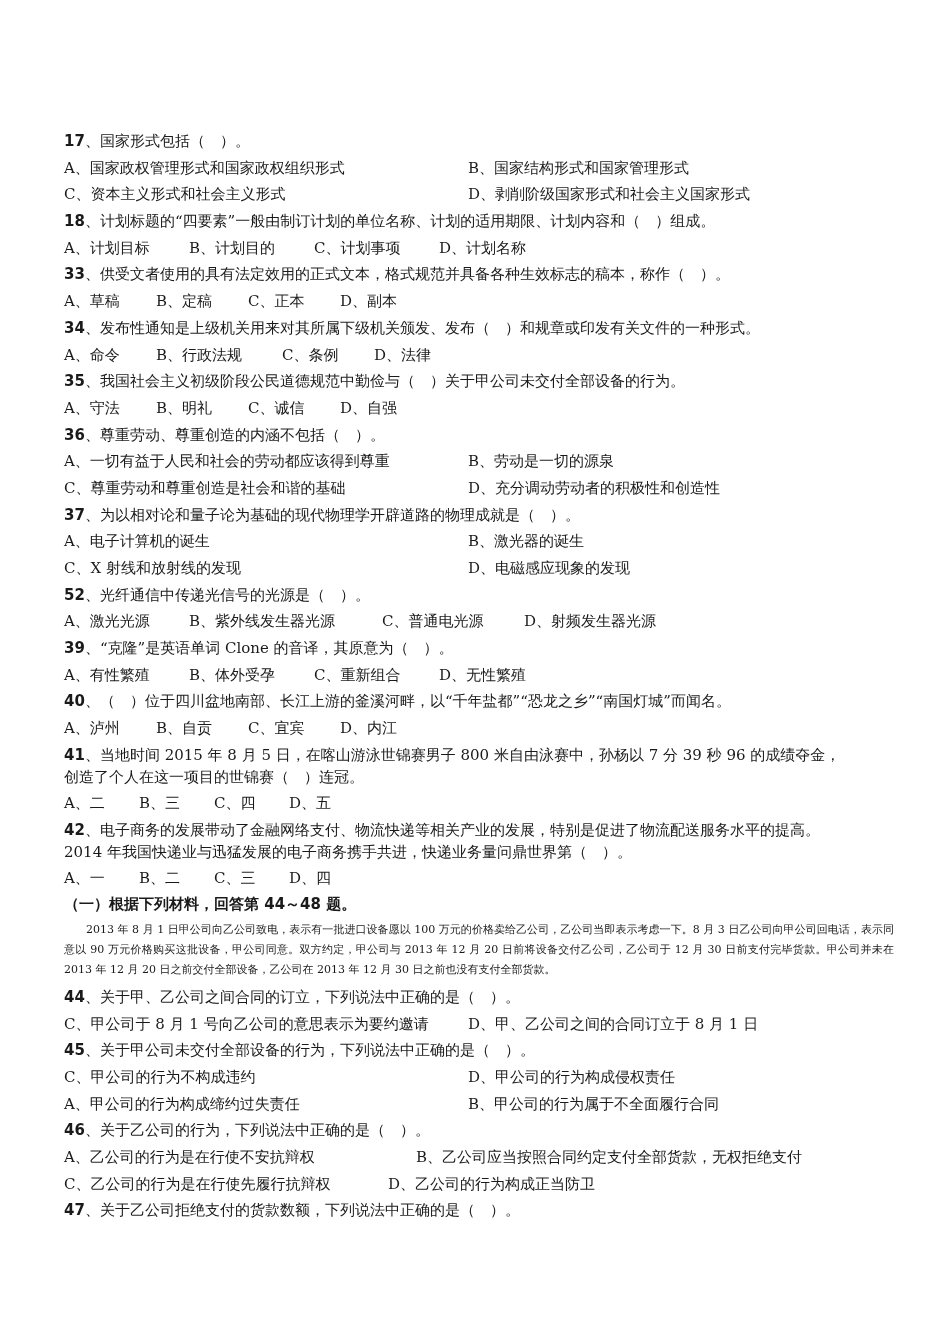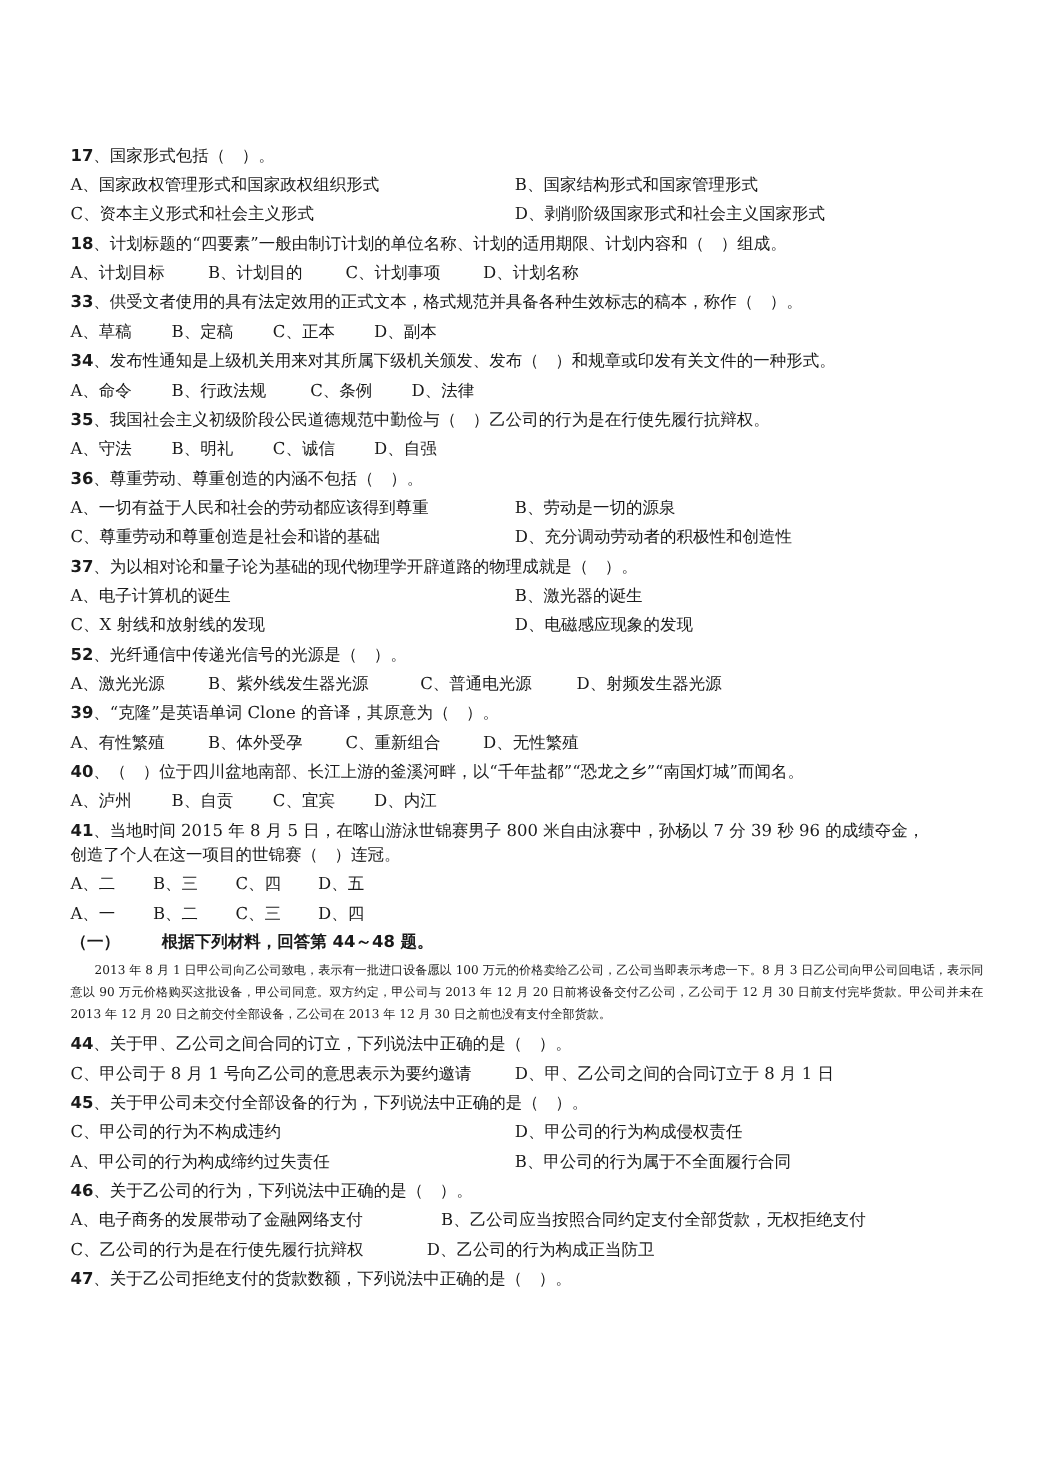--- a/index.html
+++ b/index.html
@@ -5,42 +5,42 @@
   html, body { margin: 0; padding: 0; background: #ffffff; }
   body { width: 950px; height: 1344px; position: relative; overflow: hidden;
          font-family: "DejaVu Serif", "Liberation Serif", serif; color: #1a1a1a; }
   .page { position: absolute; left: 64px; top: 128px; width: 830px; }
   .line { height: 26.7px; line-height: 26.7px; font-size: 15px; white-space: nowrap; position: relative; }
   .q-stem .qnum { font-family: "DejaVu Sans", "Liberation Sans", sans-serif; font-weight: bold; }
   .opts-2col .opt-right { position: absolute; left: 404px; top: 0; }
   .opts-inline span.opt { display: inline-block; }
   .para { font-size: 11px; line-height: 20px; text-indent: 2em; text-align: justify; padding: 2px 0 4px 0; white-space: normal; }
   .section-head { font-weight: bold; font-family: "DejaVu Sans", "Liberation Sans", sans-serif; font-size: 15px; height: 26.7px; line-height: 26.7px; white-space: nowrap; }
-  .section-head .sec-title { margin-left: 38px; }
+  .section-head .sec-title { }
   .stem-wrap { font-size: 15px; line-height: 22px; padding: 2px 0; }
 </style>
 </head>
 <body>
 
 <div class="page">
 
   <div class="line q-stem"><span class="qnum">17</span><span>、</span><span>国家形式包括（　）。</span></div>
   <div class="line opts-2col"><span>A、国家政权管理形式和国家政权组织形式</span><span class="opt-right">B、国家结构形式和国家管理形式</span></div>
   <div class="line opts-2col"><span>C、资本主义形式和社会主义形式</span><span class="opt-right">D、剥削阶级国家形式和社会主义国家形式</span></div>
 
   <div class="line q-stem"><span class="qnum">18</span><span>、</span><span>计划标题的“四要素”一般由制订计划的单位名称、计划的适用期限、计划内容和（　）组成。</span></div>
   <div class="line opts-inline"><span class="opt" style="width:125px">A、计划目标</span><span class="opt" style="width:125px">B、计划目的</span><span class="opt" style="width:125px">C、计划事项</span><span class="opt">D、计划名称</span></div>
 
   <div class="line q-stem"><span class="qnum">33</span><span>、</span><span>供受文者使用的具有法定效用的正式文本，格式规范并具备各种生效标志的稿本，称作（　）。</span></div>
   <div class="line opts-inline"><span class="opt" style="width:92px">A、草稿</span><span class="opt" style="width:92px">B、定稿</span><span class="opt" style="width:92px">C、正本</span><span class="opt">D、副本</span></div>
 
   <div class="line q-stem"><span class="qnum">34</span><span>、</span><span>发布性通知是上级机关用来对其所属下级机关颁发、发布（　）和规章或印发有关文件的一种形式。</span></div>
   <div class="line opts-inline"><span class="opt" style="width:92px">A、命令</span><span class="opt" style="width:126px">B、行政法规</span><span class="opt" style="width:92px">C、条例</span><span class="opt">D、法律</span></div>
 
-  <div class="line q-stem"><span class="qnum">35</span><span>、</span><span>我国社会主义初级阶段公民道德规范中勤俭与（　）乙公司的行为是在行使先履行抗辩权。</span></div>
+  <div class="line q-stem"><span class="qnum">35</span><span>、</span><span>我国社会主义初级阶段公民道德规范中勤俭与（　）关于甲公司未交付全部设备的行为。</span></div>
   <div class="line opts-inline"><span class="opt" style="width:92px">A、守法</span><span class="opt" style="width:92px">B、明礼</span><span class="opt" style="width:92px">C、诚信</span><span class="opt">D、自强</span></div>
 
   <div class="line q-stem"><span class="qnum">36</span><span>、</span><span>尊重劳动、尊重创造的内涵不包括（　）。</span></div>
   <div class="line opts-2col"><span>A、一切有益于人民和社会的劳动都应该得到尊重</span><span class="opt-right">B、劳动是一切的源泉</span></div>
   <div class="line opts-2col"><span>C、尊重劳动和尊重创造是社会和谐的基础</span><span class="opt-right">D、充分调动劳动者的积极性和创造性</span></div>
 
   <div class="line q-stem"><span class="qnum">37</span><span>、</span><span>为以相对论和量子论为基础的现代物理学开辟道路的物理成就是（　）。</span></div>
   <div class="line opts-2col"><span>A、电子计算机的诞生</span><span class="opt-right">B、激光器的诞生</span></div>
   <div class="line opts-2col"><span>C、X 射线和放射线的发现</span><span class="opt-right">D、电磁感应现象的发现</span></div>
 
@@ -52,31 +52,35 @@
 
   <div class="line q-stem"><span class="qnum">40</span><span>、</span><span>（　）位于四川盆地南部、长江上游的釜溪河畔，以“千年盐都”“恐龙之乡”“南国灯城”而闻名。</span></div>
   <div class="line opts-inline"><span class="opt" style="width:92px">A、泸州</span><span class="opt" style="width:92px">B、自贡</span><span class="opt" style="width:92px">C、宜宾</span><span class="opt">D、内江</span></div>
 
   <div class="stem-wrap q-stem">
     <div style="white-space:nowrap"><span class="qnum">41</span><span>、</span><span>当地时间 2015 年 8 月 5 日，在喀山游泳世锦赛男子 800 米自由泳赛中，孙杨以 7 分 39 秒 96 的成绩夺金，</span></div>
     <div style="white-space:nowrap">创造了个人在这一项目的世锦赛（　）连冠。</div>
   </div>
   <div class="line opts-inline"><span class="opt" style="width:75px">A、二</span><span class="opt" style="width:75px">B、三</span><span class="opt" style="width:75px">C、四</span><span class="opt">D、五</span></div>
 
+  <div class="stem-wrap q-stem">
+    <div style="white-space:nowrap"><span class="qnum">42</span><span>、</span><span>电子商务的发展带动了金融网络支付、物流快递等相关产业的发展，特别是促进了物流配送服务水平的提高。</span></div>
+    <div style="white-space:nowrap">2014 年我国快递业与迅猛发展的电子商务携手共进，快递业务量问鼎世界第（　）。</div>
+  </div>
   <div class="line opts-inline"><span class="opt" style="width:75px">A、一</span><span class="opt" style="width:75px">B、二</span><span class="opt" style="width:75px">C、三</span><span class="opt">D、四</span></div>
 
   <div class="section-head"><span>（一）</span><span class="sec-title">根据下列材料，回答第 44～48 题。</span></div>
   <div class="para">2013 年 8 月 1 日甲公司向乙公司致电，表示有一批进口设备愿以 100 万元的价格卖给乙公司，乙公司当即表示考虑一下。8 月 3 日乙公司向甲公司回电话，表示同意以 90 万元价格购买这批设备，甲公司同意。双方约定，甲公司与 2013 年 12 月 20 日前将设备交付乙公司，乙公司于 12 月 30 日前支付完毕货款。甲公司并未在 2013 年 12 月 20 日之前交付全部设备，乙公司在 2013 年 12 月 30 日之前也没有支付全部货款。</div>
 
   <div class="line q-stem"><span class="qnum">44</span><span>、</span><span>关于甲、乙公司之间合同的订立，下列说法中正确的是（　）。</span></div>
   <div class="line opts-2col"><span>C、甲公司于 8 月 1 号向乙公司的意思表示为要约邀请</span><span class="opt-right">D、甲、乙公司之间的合同订立于 8 月 1 日</span></div>
 
   <div class="line q-stem"><span class="qnum">45</span><span>、</span><span>关于甲公司未交付全部设备的行为，下列说法中正确的是（　）。</span></div>
   <div class="line opts-2col"><span>C、甲公司的行为不构成违约</span><span class="opt-right">D、甲公司的行为构成侵权责任</span></div>
   <div class="line opts-2col"><span>A、甲公司的行为构成缔约过失责任</span><span class="opt-right">B、甲公司的行为属于不全面履行合同</span></div>
 
   <div class="line q-stem"><span class="qnum">46</span><span>、</span><span>关于乙公司的行为，下列说法中正确的是（　）。</span></div>
-  <div class="line opts-2col"><span>A、电子商务的发展带动了金融网络支付</span><span class="opt-right" style="left:337px">B、乙公司应当按照合同约定支付全部货款，无权拒绝支付</span></div>
+  <div class="line opts-2col"><span>A、乙公司的行为是在行使不安抗辩权</span><span class="opt-right" style="left:352px">B、乙公司应当按照合同约定支付全部货款，无权拒绝支付</span></div>
   <div class="line opts-2col"><span>C、乙公司的行为是在行使先履行抗辩权</span><span class="opt-right" style="left:324px">D、乙公司的行为构成正当防卫</span></div>
 
   <div class="line q-stem"><span class="qnum">47</span><span>、</span><span>关于乙公司拒绝支付的货款数额，下列说法中正确的是（　）。</span></div>
 
 </div>
 
 </body></html>

